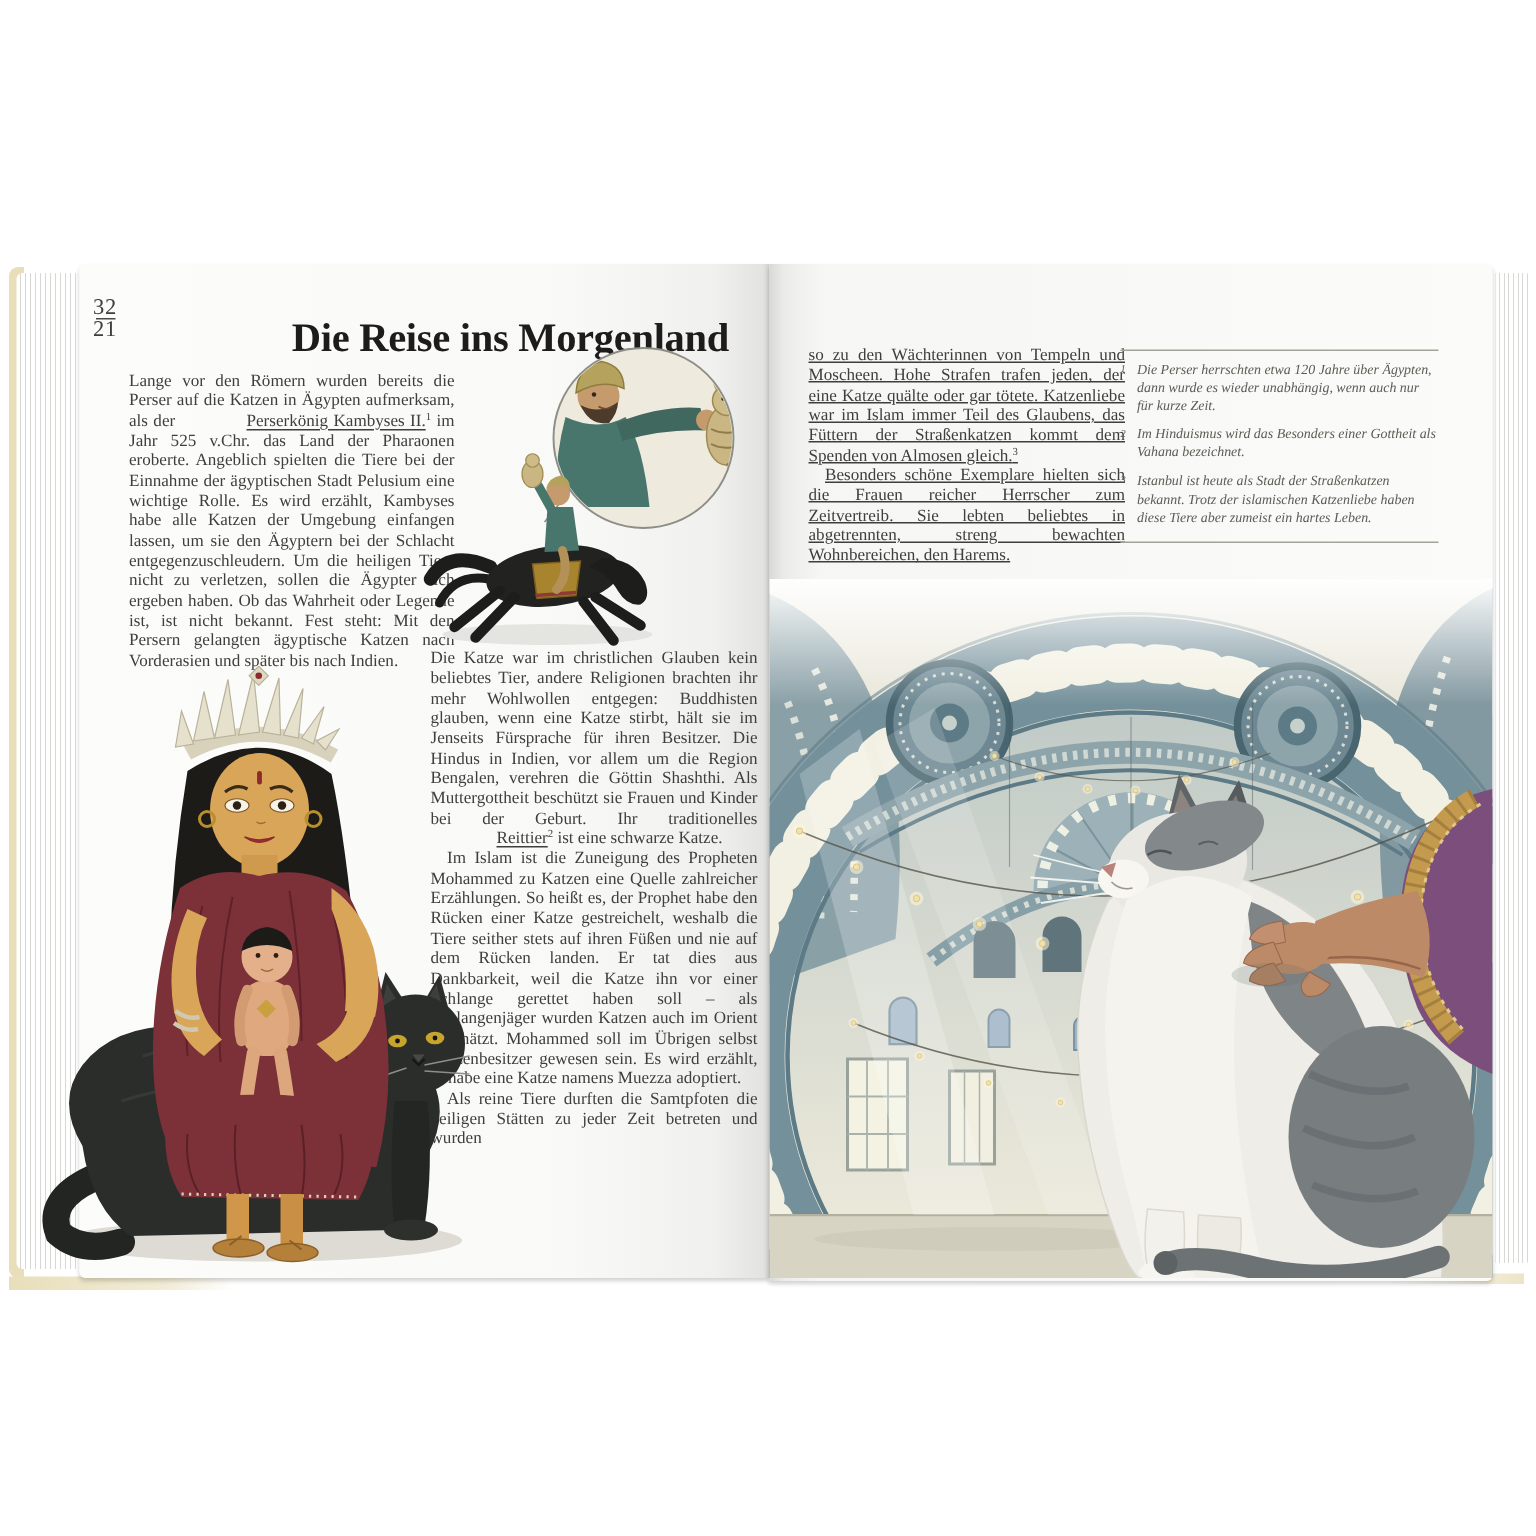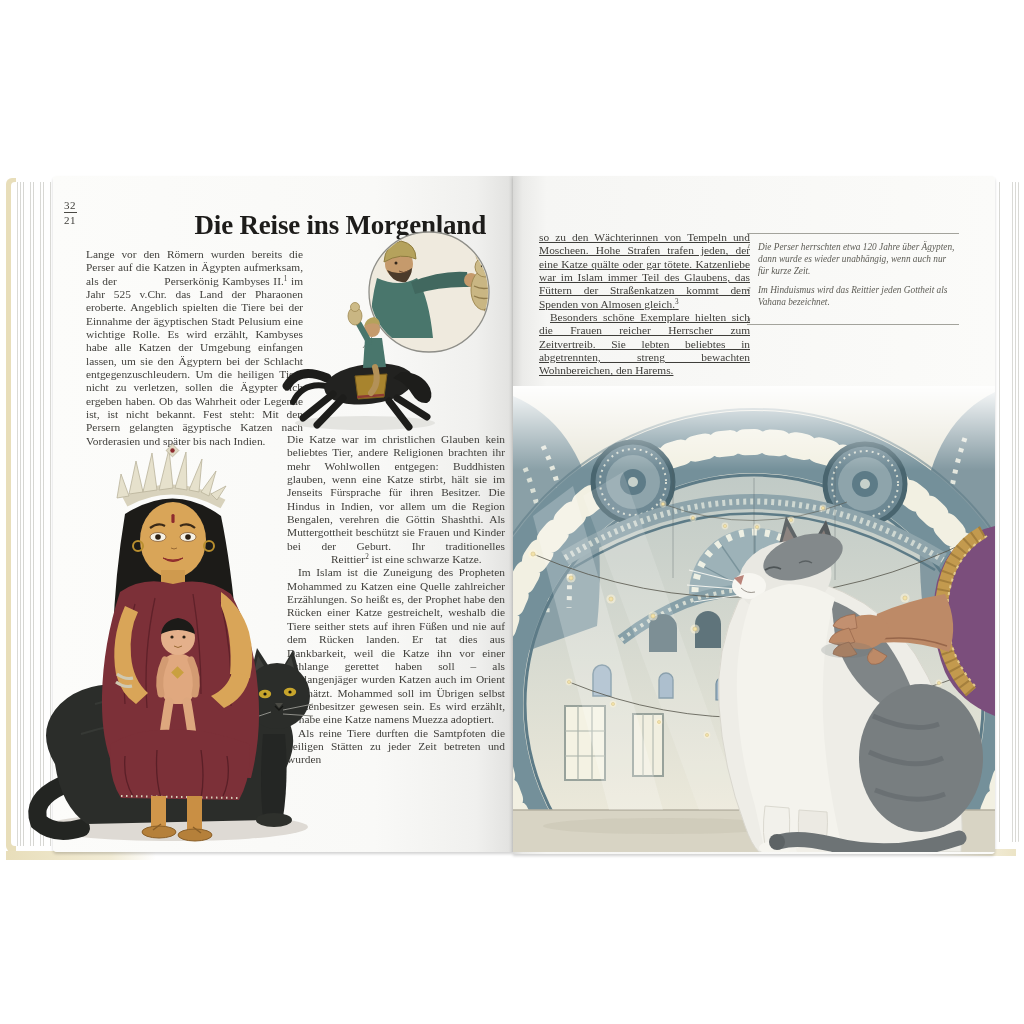--- a/index.html
+++ b/index.html
@@ -12,28 +12,28 @@
   .stack-right{position:absolute;left:991px;top:12px;width:24px;height:660px;border-radius:0 4px 4px 0;
     background:repeating-linear-gradient(90deg,#ffffff 0px,#ffffff 2.4px,#d6d6d2 2.4px,#dadad6 3.1px);}
   .cover-bl{position:absolute;left:0;bottom:0;width:150px;height:9px;background:linear-gradient(90deg,#e8deba,#f2ecd6 70%,rgba(242,236,214,0));}
   .cover-br{position:absolute;right:0;bottom:4px;width:90px;height:7px;background:linear-gradient(270deg,#ece4c6,rgba(236,228,198,0));}
   .page{position:absolute;box-shadow:0 2px 3px rgba(0,0,0,.18);}
   .page-left{left:47px;top:6px;width:460px;height:676px;border-radius:4px 0 0 4px;
     background:linear-gradient(90deg,#fcfcfa 0%,#f9f9f7 70%,#f0f0ee 92%,#e3e3e1 99%,#d2d2d0 100%);}
   .page-right{left:507px;top:6px;width:482px;height:678px;border-radius:0 4px 4px 0;
     background:linear-gradient(90deg,#d9d9d7 0%,#ebebe9 2%,#f6f6f4 7%,#fbfbf9 100%);}
   .pagenum{position:absolute;left:6px;top:24px;width:22px;text-align:center;
-    font-size:11px;line-height:10px;color:#3f3e3a;letter-spacing:.5px;}
+    font-size:15px;line-height:10px;color:#3f3e3a;letter-spacing:.5px;}
   .pagenum .rule{width:13px;height:0;border-top:1px solid #4a4944;margin:2px auto;}
   .title{position:absolute;left:33px;top:16px;width:400px;font-size:27px;line-height:31px;font-weight:700;
     color:#1d1c1a;letter-spacing:-.2px;text-align:right;}
   .col{position:absolute;font-size:11.4px;line-height:13.35px;color:#3f3e3a;text-align:justify;hyphens:auto;}
   .col p{margin:0;}
   .col p.ind{text-indent:11px;}
-  .gloss{text-decoration-thickness:.8px;text-underline-offset:2px;padding-left:44px;}
+  .gloss{text-decoration:underline;text-decoration-thickness:.8px;text-underline-offset:2px;padding-left:44px;}
   sup.fnref{font-size:7.2px;line-height:0;vertical-align:4px;}
   .col1{left:33px;top:72px;width:217px;}
   .col2{left:234px;top:257px;width:218px;}
   .rcol{left:26px;top:55px;width:211px;text-decoration:underline;}
   .footnotes{position:absolute;left:234px;top:57px;width:212px;border-top:1px solid #a3a39c;border-bottom:1px solid #a3a39c;
     padding:7px 0 9px 0;font-style:italic;font-size:9.3px;line-height:12.1px;color:#5c5b54;text-align:left;}
   .fn{position:relative;padding-left:11px;margin-bottom:7px;}
   .fn:last-child{margin-bottom:0;}
   .fn .mk{position:absolute;left:0;top:-1px;font-size:7px;}
   .illu{position:absolute;}
@@ -196,22 +196,22 @@
     </div>
 
     <div class="page page-right">
       <div class="col rcol">
         <p><span>so zu den Wächterinnen von Tempeln und Moscheen. Hohe Strafen trafen jeden, der eine Katze quälte oder gar tötete. Katzenliebe war im Islam immer Teil des Glaubens, das Füttern der Straßenkatzen kommt dem Spenden von Almosen gleich.</span><sup class="fnref">3</sup></p>
         <p class="ind">Besonders schöne Exemplare hielten sich die Frauen reicher Herrscher zum Zeitvertreib. Sie lebten beliebtes in abgetrennten, streng bewachten Wohnbereichen, den Harems.</p>
       </div>
 
       <div class="footnotes">
         <div class="fn"><span class="mk">1</span><span>Die Perser herrschten etwa 120 Jahre über Ägypten, dann wurde es wieder unabhängig, wenn auch nur für kurze Zeit.</span></div>
-        <div class="fn"><span class="mk">2</span><span>Im Hinduismus wird das Reittier jeden Gottheit als Vahana bezeichnet.</span></div>
-        <div class="fn"><span class="mk">3</span></div>
+        <div class="fn"><span class="mk">2</span><span>Im Hinduismus wird das Besonders einer Gottheit als Vahana bezeichnet.</span></div>
+        <div class="fn"><span class="mk">3</span><span>Istanbul ist heute als Stadt der Straßenkatzen bekannt. Trotz der islamischen Katzenliebe haben diese Tiere aber zumeist ein hartes Leben.</span></div>
       </div>
 
       <svg class="illu mosque-illu" viewBox="0 0 482 466">
         <defs>
           <linearGradient id="gwall" x1="0" y1="0" x2="0" y2="1">
             <stop offset="0" stop-color="#bcc7c4"></stop>
               <stop offset="1" stop-color="#ece9da"></stop>
           </linearGradient>
           <linearGradient id="gfade" x1="0" y1="0" x2="0" y2="1">
             <stop offset="0" stop-color="#ffffff" stop-opacity=".97"></stop>

